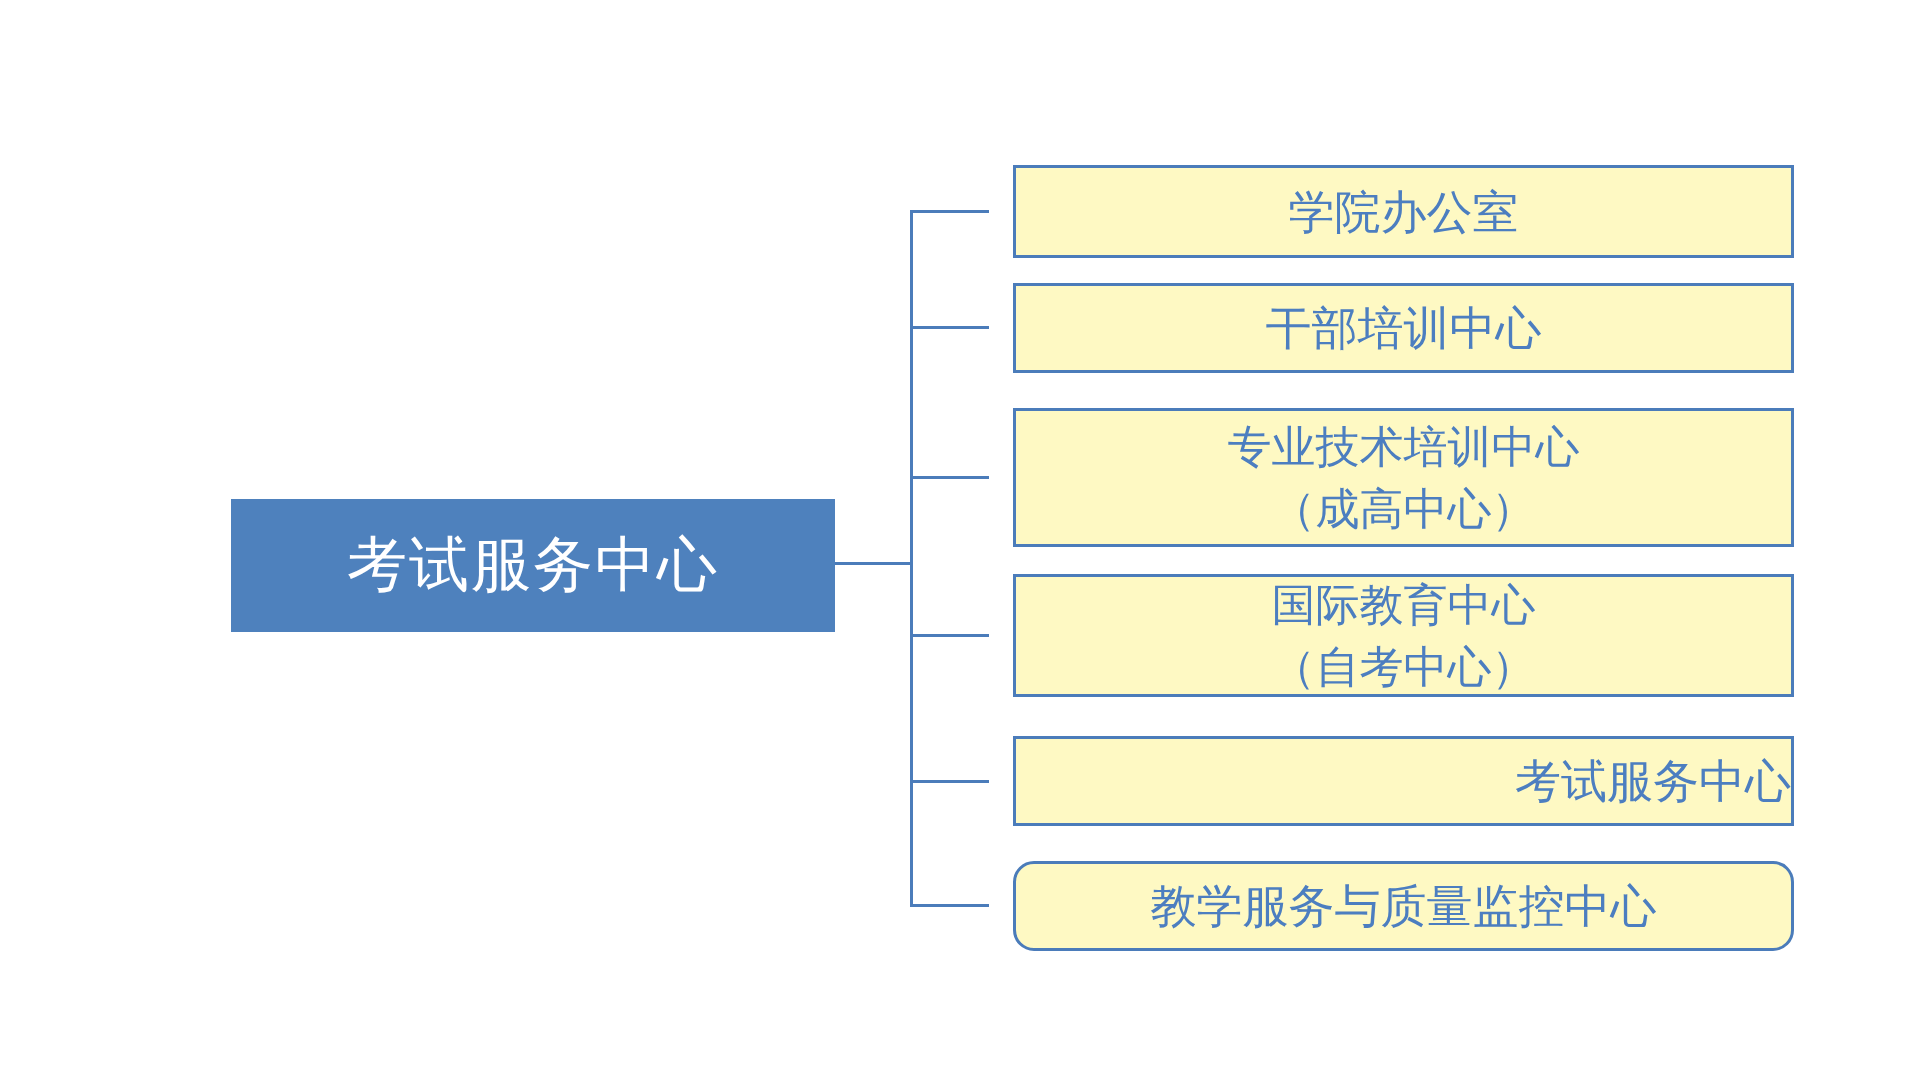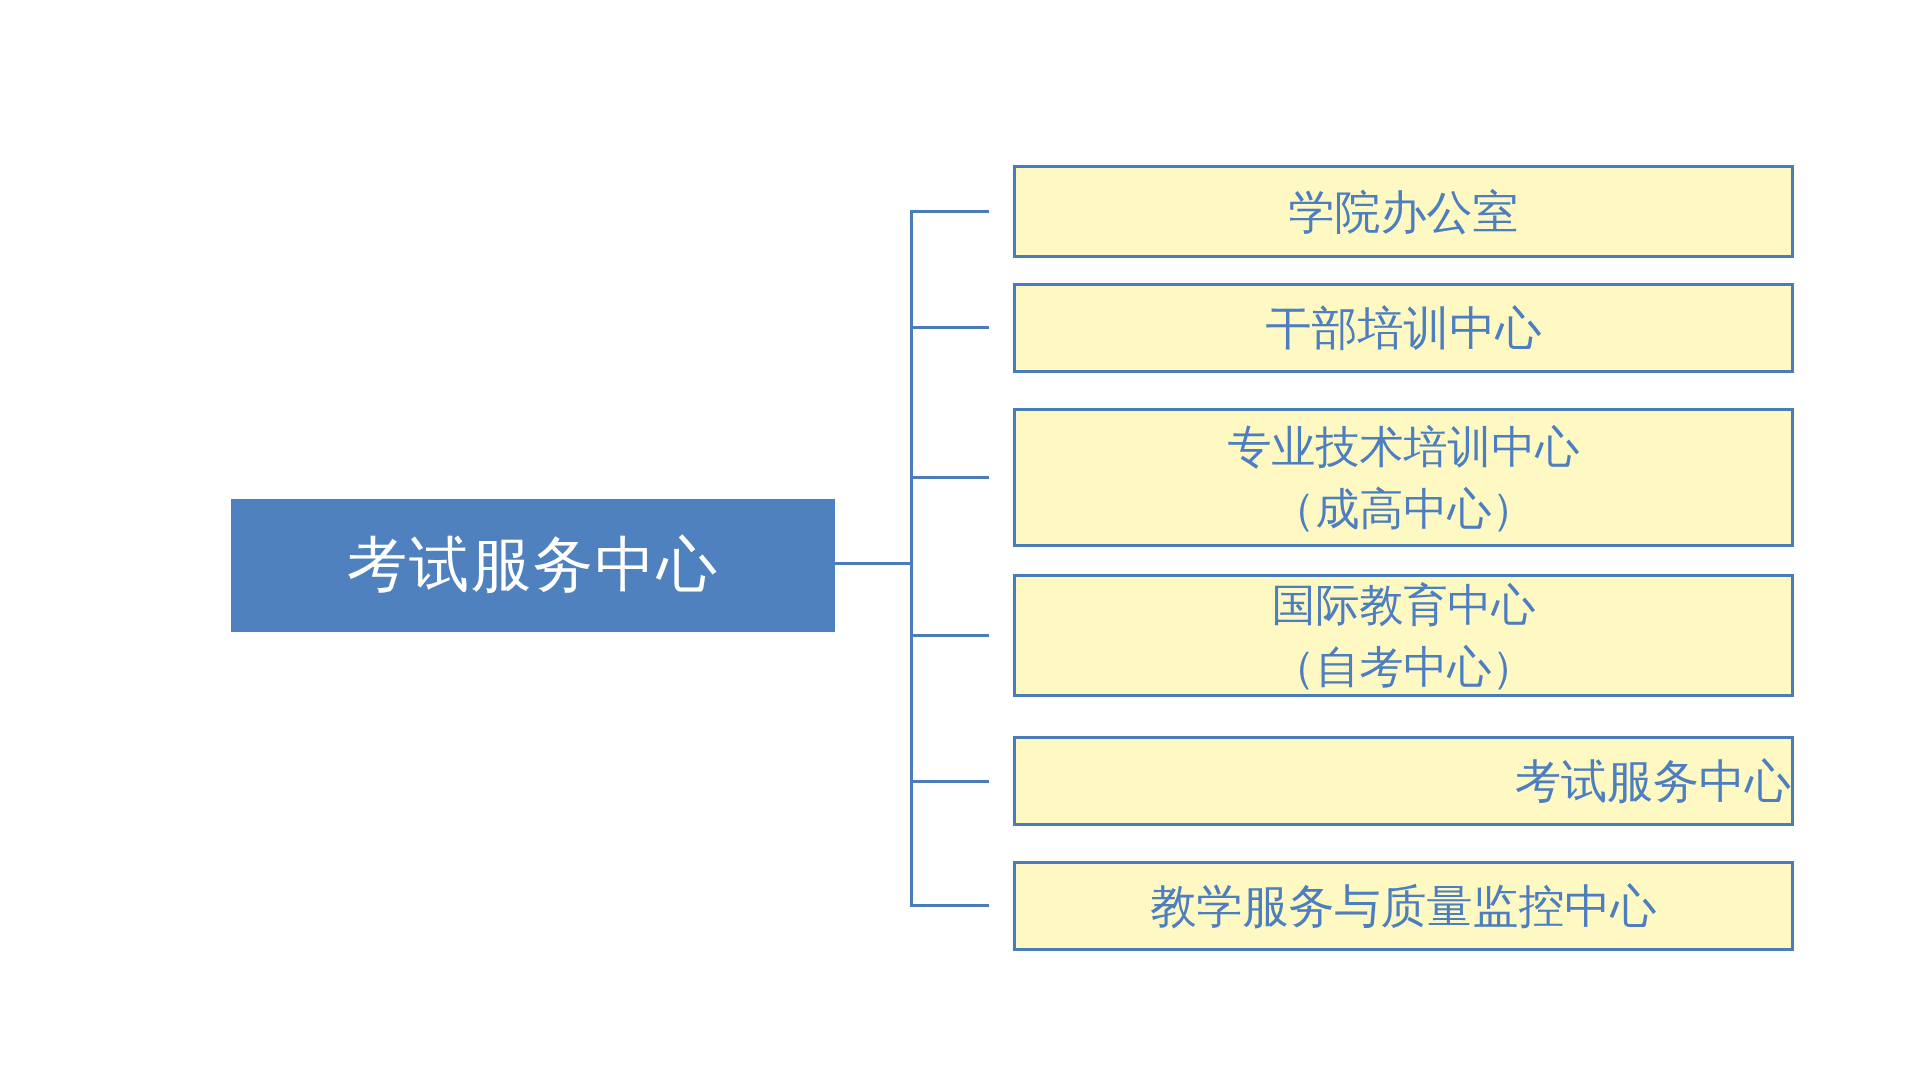--- a/index.html
+++ b/index.html
@@ -69,21 +69,21 @@
     font-weight:300;
     line-height:62px;
     white-space:nowrap;
   }
   .dept-node.two-line .label-line{font-size:44px;}
   .dept-1{top:165px; height:93px;}
   .dept-2{top:283px; height:90px;}
   .dept-3{top:408px; height:139px;}
   .dept-4{top:574px; height:123px;}
   .dept-5{top:736px; height:90px;align-items:flex-end;}
-  .dept-6{top:861px; height:90px;}
+  .dept-6{top:861px; height:90px;border-radius:21px;}
 </style>
 </head>
 <body>
 
 <div class="canvas">
 
   <div class="root-node">
     <span class="label">考试服务中心</span>
   </div>
 

